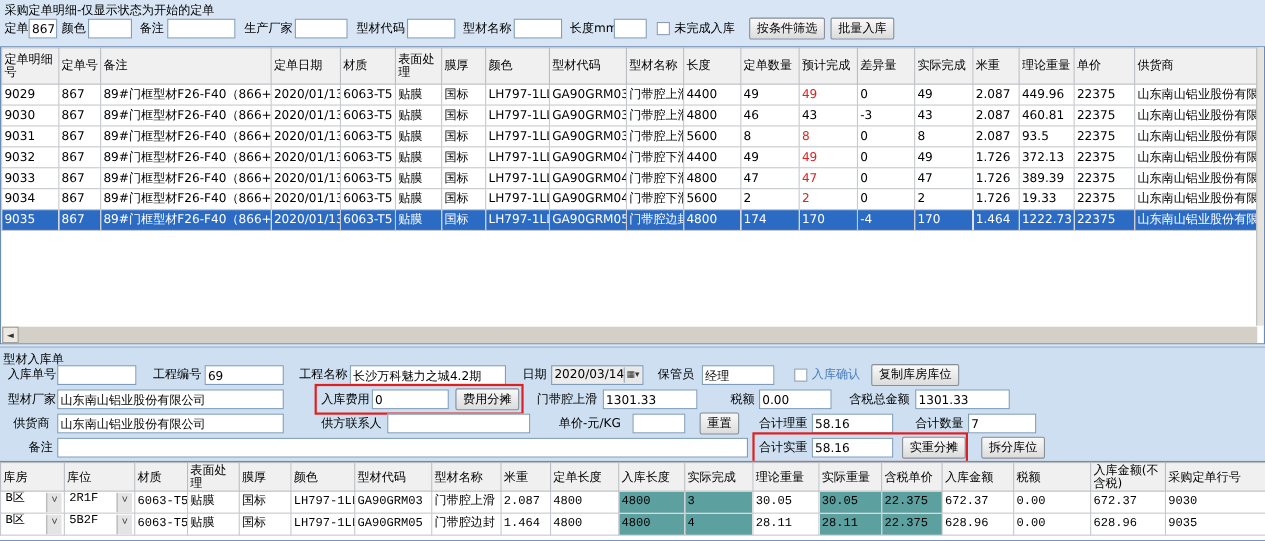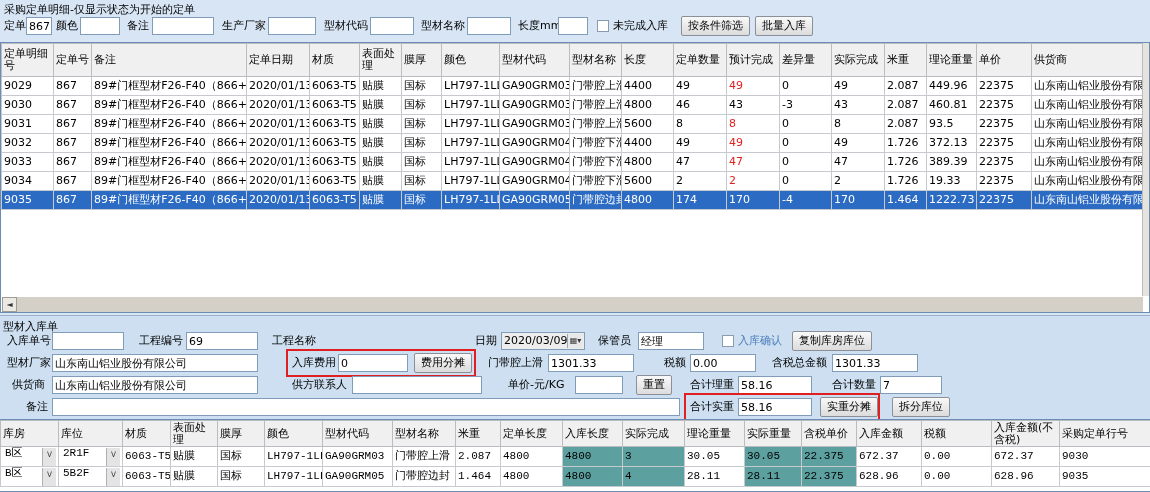--- a/index.html
+++ b/index.html
@@ -293,22 +293,23 @@
 </div>
 
 <div id="bottom">
   <span class="lbl" style="left:3px;top:2px">型材入库单</span>
 
   <span class="lbl" style="left:7px;top:16px">入库单号</span>
   <input class="fld" style="left: 52px; top: 16px; width: 72px;" value="">
   <span class="lbl" style="left:139px;top:16px">工程编号</span>
   <input class="fld ro" style="left: 186px; top: 16px; width: 72px;" value="69">
   <span class="lbl" style="left:272px;top:16px">工程名称</span>
+  <input class="fld ro" style="left: 318px; top: 16px; width: 142px;" value="长沙万科魅力之城4.2期">
   <span class="lbl" style="left:475px;top:16px">日期</span>
-  <span class="fld ro" style="left:501px;top:16px;width:84px"><span>2020/03/09</span><span class="dateicon">▦▾</span></span>
+  <span class="fld ro" style="left:501px;top:16px;width:84px"><span>2020/03/14</span><span class="dateicon">▦▾</span></span>
   <span class="lbl" style="left:598px;top:16px">保管员</span>
   <input class="fld ro" style="left: 638px; top: 16px; width: 66px;" value="经理">
   <span class="cb" style="left:722px;top:19px"></span>
   <span class="lbl blue" style="left:738px;top:16px">入库确认</span>
   <span class="btn" style="left:792px;top:15px">复制库房库位</span>
 
   <span class="lbl" style="left:7px;top:38px">型材厂家</span>
   <input class="fld ro" style="left: 52px; top: 38px; width: 206px;" value="山东南山铝业股份有限公司">
   <span class="lbl" style="left:292px;top:38px">入库费用</span>
   <input class="fld" style="left: 338px; top: 38px; width: 70px;" value="0">

